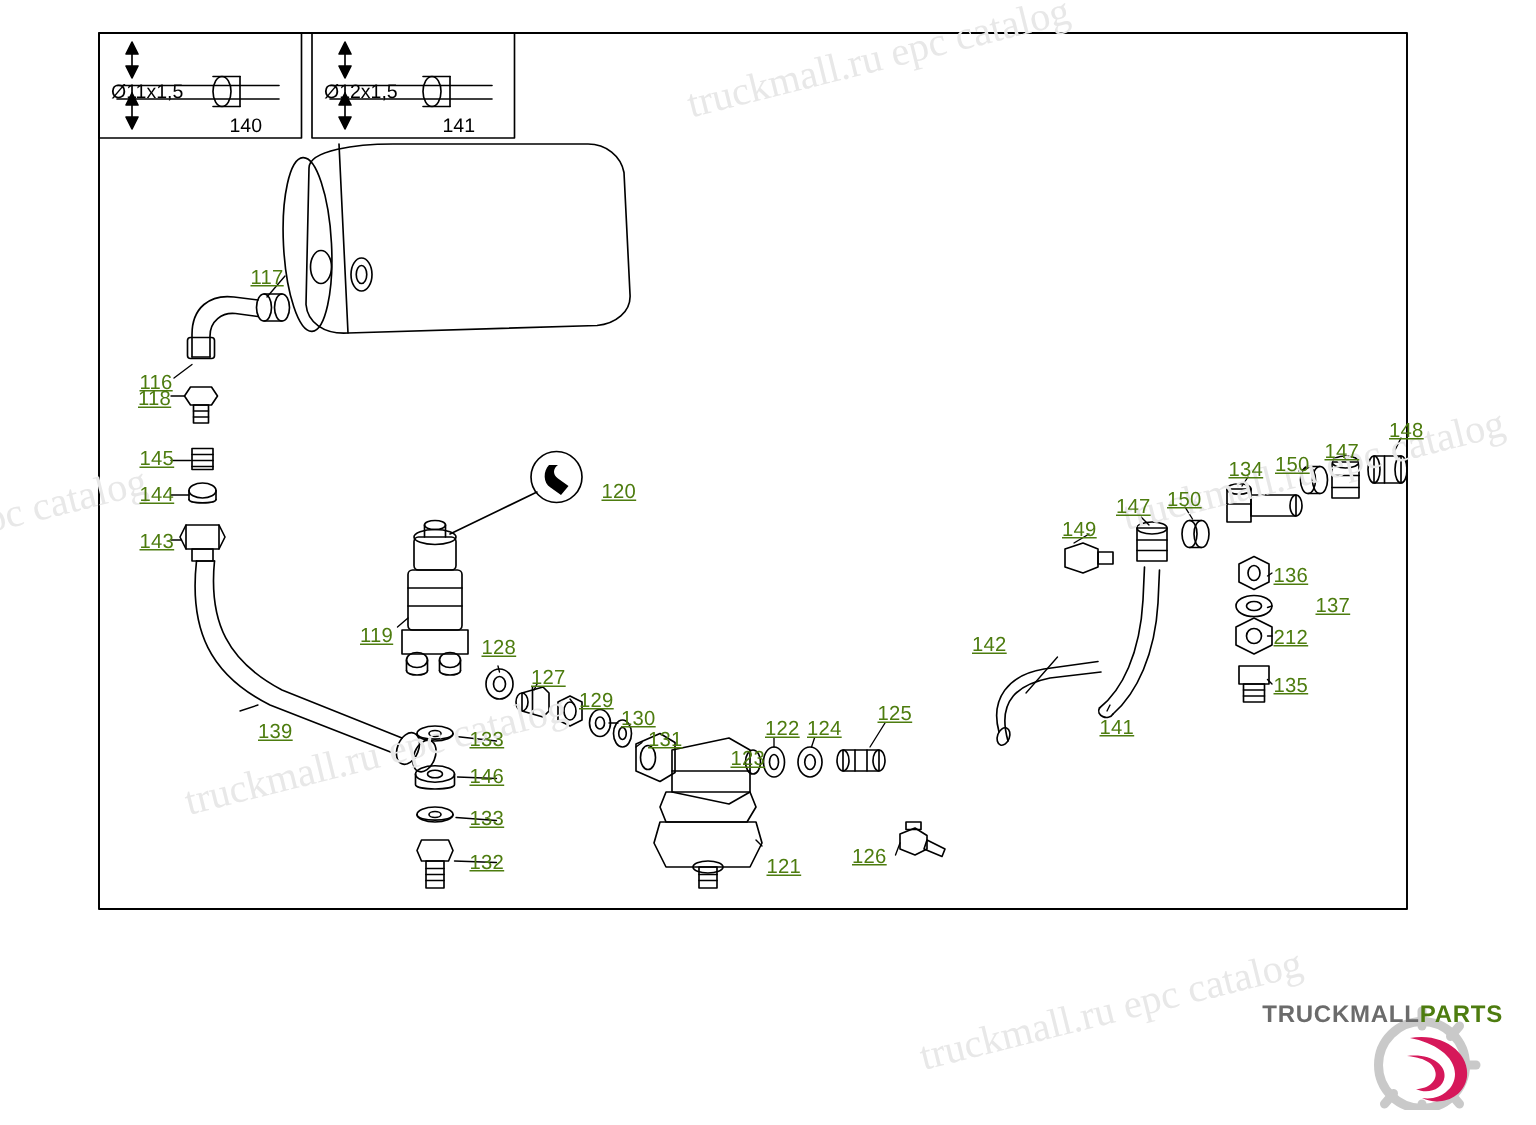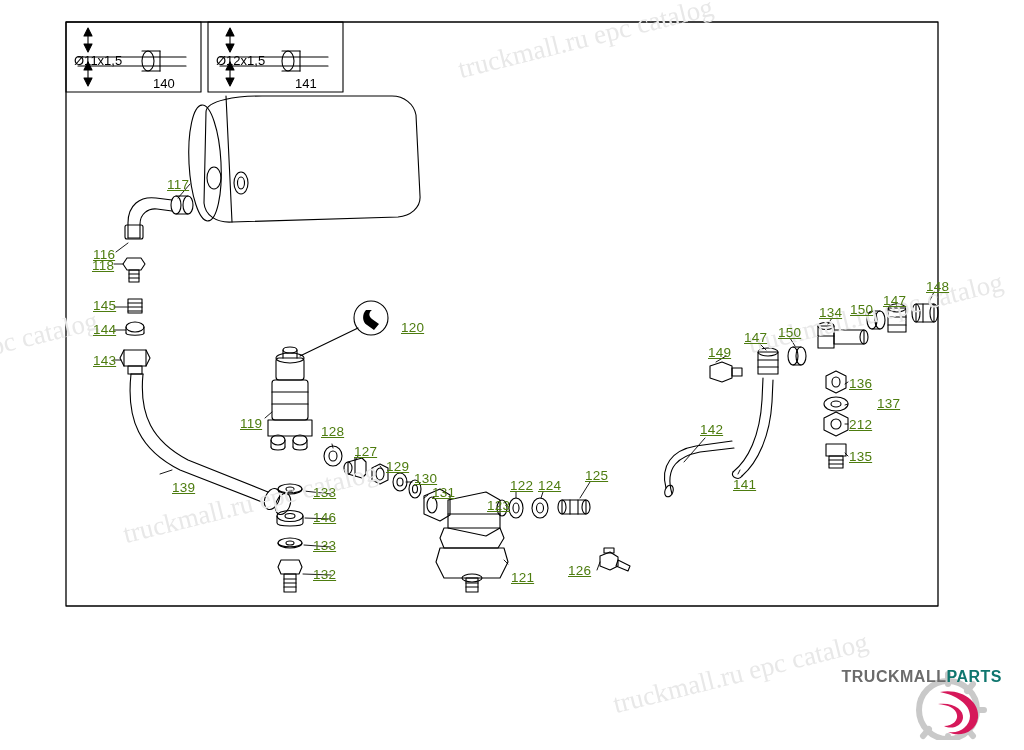--- a/index.html
+++ b/index.html
@@ -56,21 +56,21 @@
   .brandtext {
     position: absolute;
     right: 8px;
     top: 6px;
     font-family: "Liberation Sans", sans-serif;
     font-size: 16px;
     font-weight: bold;
     letter-spacing: 0.5px;
     color: #6b6b6b;
   }
-  .brandtext .accent { color: #0f766e; }
+  .brandtext .accent { color: #4d7c0f; }
 </style>
 </head>
 <body>
 
 <div id="stage">
 
   <svg id="art" width="1024" height="750" viewBox="0 0 1024 750" style="position:absolute;left:0;top:0;">
     <g fill="none" stroke="#000" stroke-width="1.1" stroke-linecap="round" stroke-linejoin="round">
 
       <rect x="66" y="22" width="872" height="584" stroke-width="1.3"></rect>
@@ -433,21 +433,21 @@
   <div class="lbl" style="left:313px;top:567px;">132</div>
   <div class="lbl" style="left:313px;top:485px;">133</div>
   <div class="lbl" style="left:313px;top:538px;">133</div>
   <div class="lbl" style="left:819px;top:305px;">134</div>
   <div class="lbl" style="left:849px;top:449px;">135</div>
   <div class="lbl" style="left:849px;top:376px;">136</div>
   <div class="lbl" style="left:849px;top:396px;margin-left:28px;">137</div>
   <div class="lbl" style="left:849px;top:417px;">212</div>
   <div class="lbl" style="left:148px;top:480px;margin-left:24px;">139</div>
   <div class="lbl" style="left:733px;top:477px;">141</div>
-  <div class="lbl" style="left:700px;top:422px;text-align:right;">142</div>
+  <div class="lbl" style="left:648px;top:422px;text-align:right;">142</div>
   <div class="lbl" style="left:93px;top:353px;">143</div>
   <div class="lbl" style="left:93px;top:322px;">144</div>
   <div class="lbl" style="left:93px;top:298px;">145</div>
   <div class="lbl" style="left:313px;top:510px;">146</div>
   <div class="lbl" style="left:744px;top:330px;">147</div>
   <div class="lbl" style="left:883px;top:293px;">147</div>
   <div class="lbl" style="left:926px;top:279px;">148</div>
   <div class="lbl" style="left:708px;top:345px;">149</div>
   <div class="lbl" style="left:778px;top:325px;">150</div>
   <div class="lbl" style="left:850px;top:302px;">150</div>

